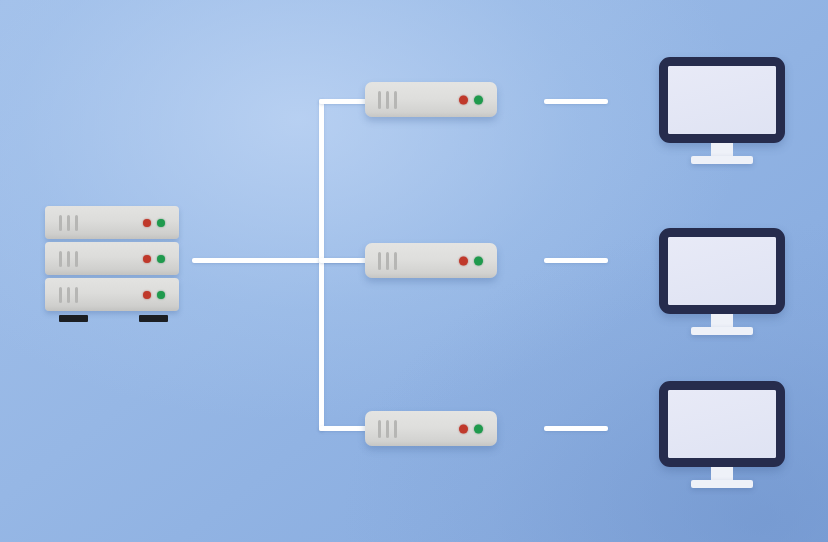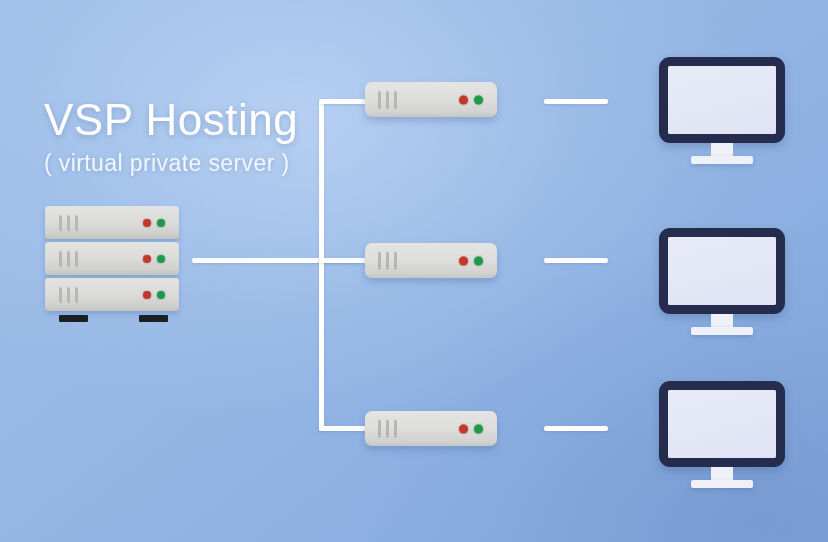--- a/index.html
+++ b/index.html
@@ -224,24 +224,20 @@
 </style>
 </head>
 <body>
 
 <div id="stage">
 
   <div class="bg-base"></div>
   <div class="bg-glow"></div>
   <div class="bg-shade"></div>
 
-  <div class="title-block">
-    <div class="title">VSP Hosting</div>
-    <div class="subtitle">( virtual private server )</div>
-  </div>
 
   <div class="rack">
 
     <div class="rack-unit">
       <div class="vents">
         <span class="vent"></span>
         <span class="vent"></span>
         <span class="vent"></span>
       </div>
       <div class="leds">

